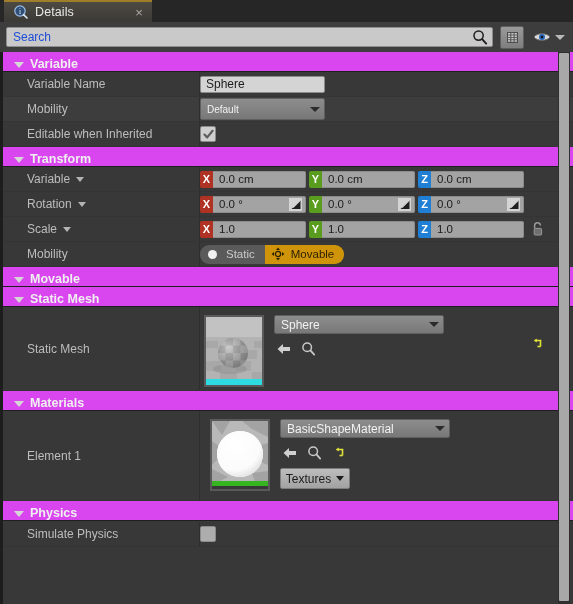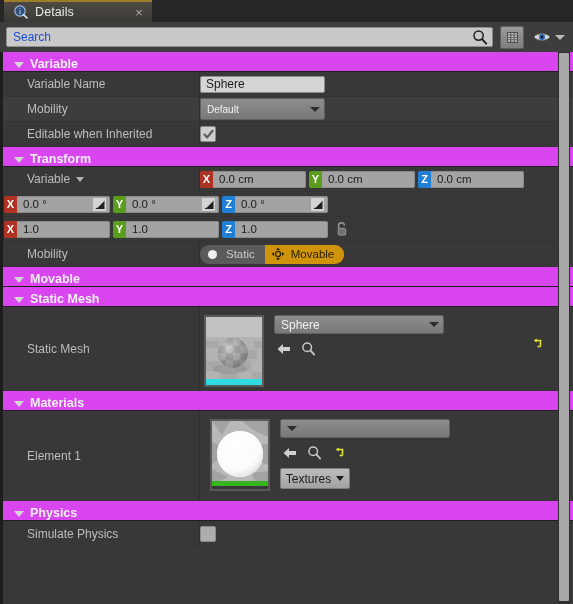--- a/index.html
+++ b/index.html
@@ -271,20 +271,26 @@
             <span class="axtag ax-z">Z</span>
             <span class="axfield">
                 <span class="v">0.0 cm</span>
               </span>
           </div>
         </div>
       </div>
     </div>
 
     <div class="row dark">
+      <div class="lbl">
+        <span class="labeldrop">
+          <span>Rotation</span>
+          <span class="dd"></span>
+        </span>
+      </div>
       <div class="val">
         <div class="axisrow">
           <div class="axgrp">
             <span class="axtag ax-x">X</span>
             <span class="axfield">
               <span class="v">0.0 °</span>
               <span class="dial">
                 <svg width="13" height="13" viewBox="0 0 13 13">
                     <rect x="0" y="0" width="13" height="13" fill="#d4d4d4"></rect>
                     <path d="M11.5 2 L11.5 11 L2.5 11 Z" fill="#1f1f1f"></path>
@@ -317,20 +323,26 @@
                     <path d="M11.5 2 L4 9.5" stroke="#d4d4d4" stroke-width="1.1"></path>
                   </svg>
               </span>
             </span>
           </div>
         </div>
       </div>
     </div>
 
     <div class="row dark">
+      <div class="lbl">
+        <span class="labeldrop">
+          <span>Scale</span>
+          <span class="dd"></span>
+        </span>
+      </div>
       <div class="val">
         <div class="axisrow">
           <div class="axgrp">
             <span class="axtag ax-x">X</span>
             <span class="axfield">
                 <span class="v">1.0</span>
               </span>
           </div>
           <div class="axgrp">
             <span class="axtag ax-y">Y</span>
@@ -486,20 +498,21 @@
               <stop offset="0" stop-color="#ffffff"></stop>
                   <stop offset="0.65" stop-color="#fbfbfb"></stop>
                   <stop offset="1" stop-color="#d3d3d3"></stop>
             </radialGradient>
               </defs>
             <rect x="0" y="60" width="56" height="5" fill="#36b521"></rect>
           </svg>
         </div>
         <div class="assetctl">
           <div class="assetcombo">
+            <span class="cname">BasicShapeMaterial</span>
             <span class="cv"></span>
           </div>
           <div class="assetbtns">
             <span class="ib">
               <svg width="16" height="14" viewBox="0 0 16 14">
                 <path d="M7 2 L1.5 7 L7 12 V9 H14 V5 H7 Z" fill="#cfcfcf"></path>
               </svg>
             </span>
             <span class="ib">
               <svg width="15" height="15" viewBox="0 0 15 15">

